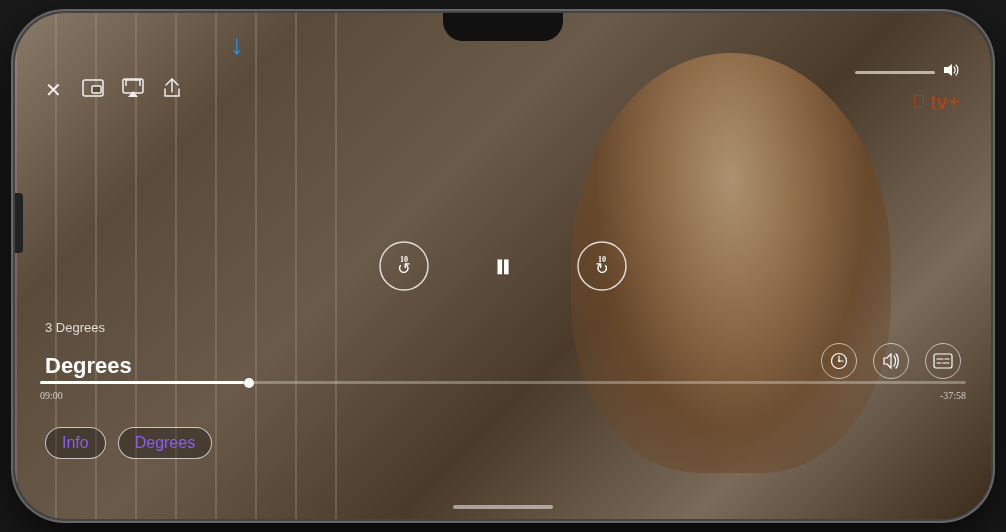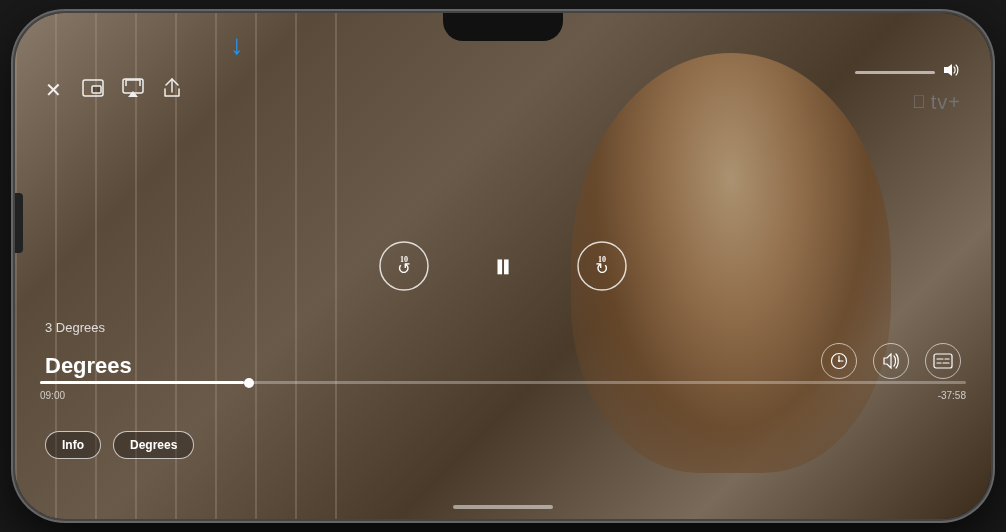--- a/index.html
+++ b/index.html
@@ -141,21 +141,21 @@
       border-radius: 2px;
       margin-right: 8px;
     }
 
     .volume-icon {
       color: white;
       font-size: 14px;
     }
 
     .apple-logo-text {
-      color: #737373;
+      color: #c2410c;
       font-size: 26px;
       font-weight: 300;
       letter-spacing: -1px;
       font-family: -apple-system, 'SF Pro Display', sans-serif;
     }
 
     
     .center-controls {
       position: absolute;
       top: 50%;
@@ -245,21 +245,21 @@
 
     .time-container {
       display: flex;
       justify-content: space-between;
       margin-top: 6px;
     }
 
     .time-text {
       color: rgba(255,255,255,0.7);
       font-size: 10px;
-      font-family: Liberation Sans, sans-serif;
+      font-family: Liberation Serif, serif;
     }
 
     
     .right-side-controls {
       position: absolute;
       right: 30px;
       bottom: 140px;
       display: flex;
       gap: 16px;
       z-index: 10;
@@ -286,23 +286,23 @@
       left: 30px;
       display: flex;
       gap: 12px;
       z-index: 10;
     }
 
     .pill-btn {
       padding: 6px 16px;
       border-radius: 20px;
       border: 1.5px solid rgba(255,255,255,0.7);
-      color: #ffffff;
-      font-size: 12px;
-      font-weight: 700;
+      color: #8b5cf6;
+      font-size: 16px;
+      font-weight: 400;
       background: rgba(0,0,0,0.3);
       cursor: pointer;
       font-family: -apple-system, sans-serif;
     }
 
     
     .home-indicator {
       position: absolute;
       bottom: 10px;
       left: 50%;

